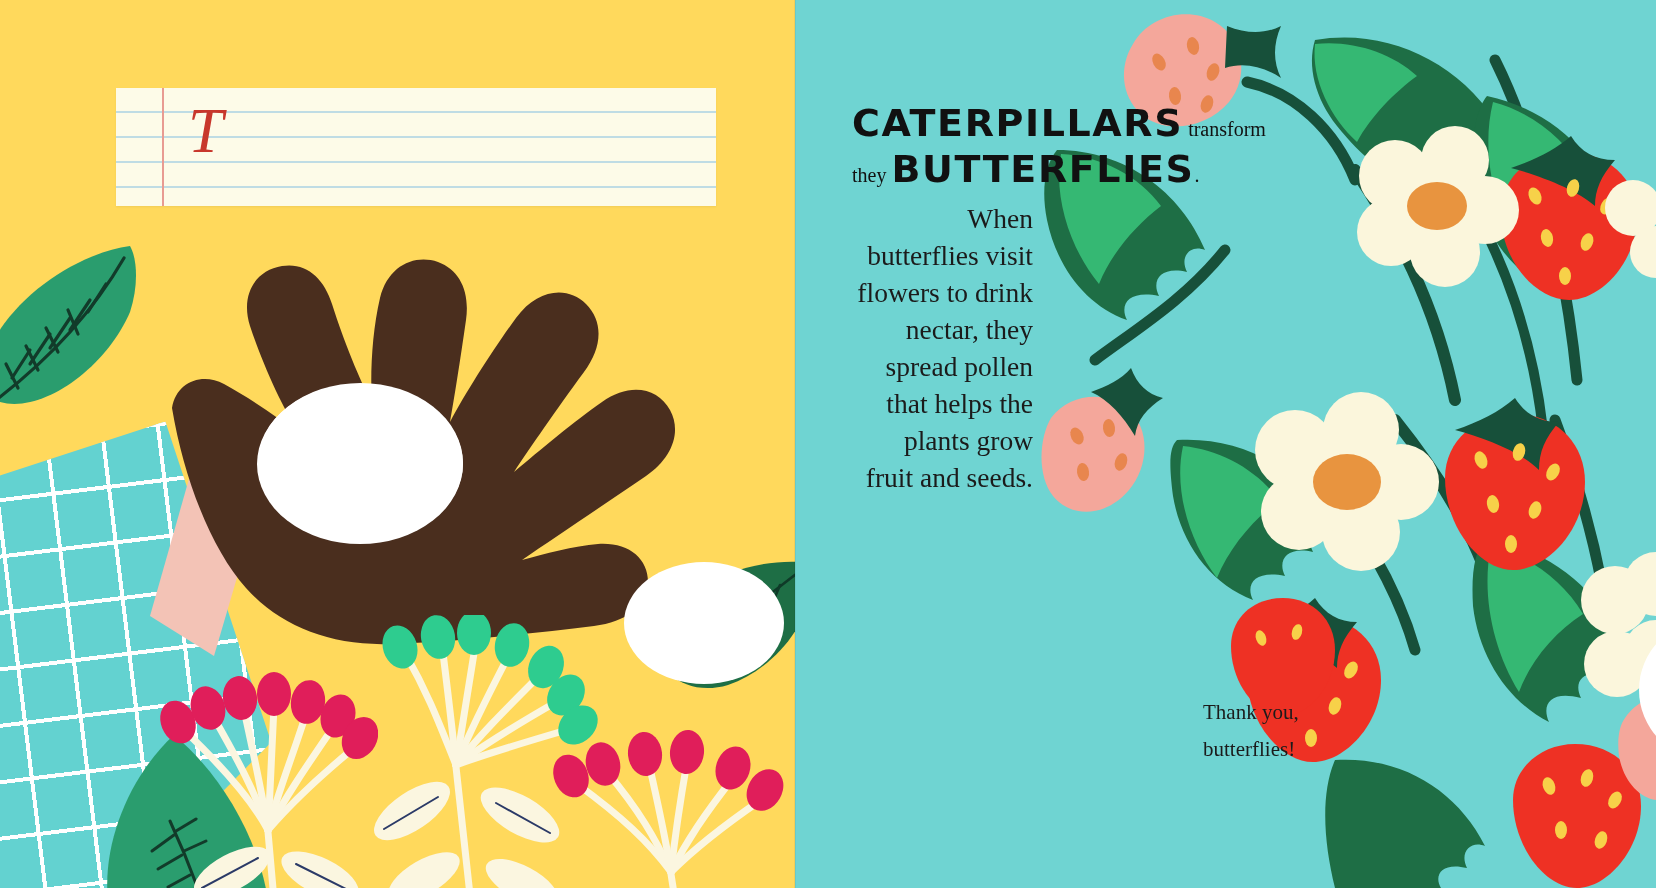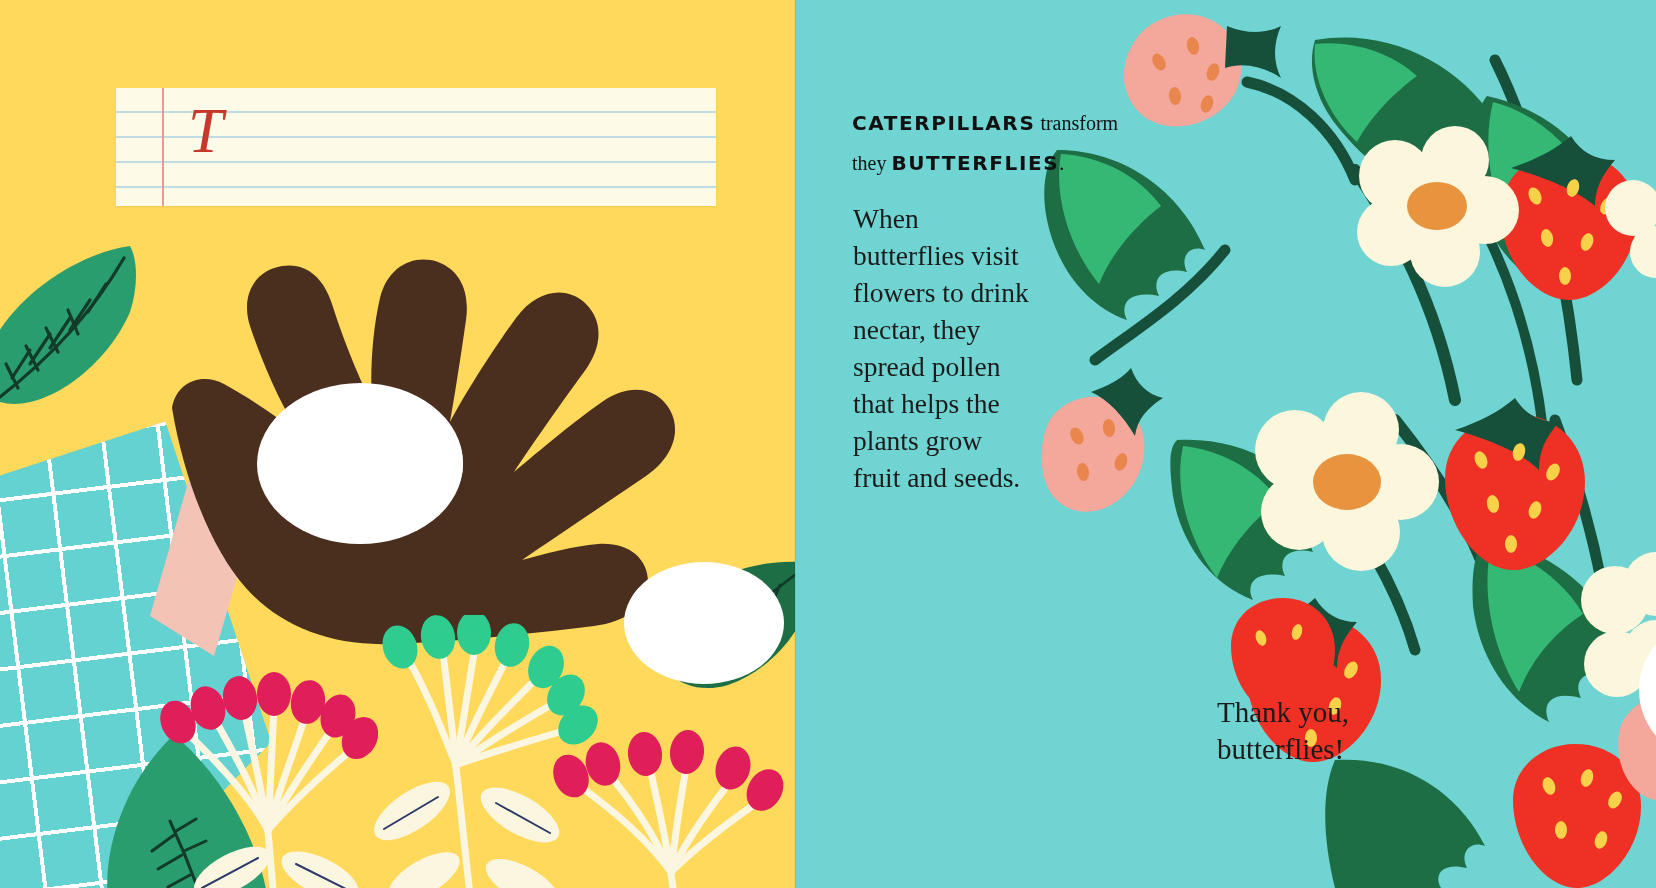--- a/index.html
+++ b/index.html
@@ -73,32 +73,32 @@
   .flower-b { left:370px; top:615px; width:250px; height:280px; }
   .flower-c { left:545px; top:730px; width:250px; height:170px; }
 
   
   #head-line {
     position:absolute; left:852px; top:104px; width:360px;
     color:#111; line-height:39px;
   }
   .display {
     font-family:"DejaVu Sans", sans-serif;
-    font-weight:bold; font-size:20px;
+    font-weight:bold; font-size:38px;
     letter-spacing:1.6px; text-transform:uppercase;
   }
   .serif-inline { font-family:"Liberation Serif", serif; font-size:20px; }
 
   #body-copy {
     position:absolute; left:853px; top:200px; width:180px;
-    font-size:27.5px; line-height:37px; color:#1B1B1B;
+    font-size:27.5px; line-height:37px; color:#1B1B1B;text-align:right;
   }
   #thanks {
     position:absolute; left:1203px; top:694px; width:190px;
-    font-size:29px; line-height:37px; color:#1B1B1B;margin-left:14px;
+    font-size:21px; line-height:37px; color:#1B1B1B;
   }
 
   .circ { position:absolute; background:#FFFFFF; border-radius:50%; }
   #circ-1 { left:844px;  top:620px; width:140px; height:140px; }
 
   
   #gutter { position:absolute; left:794px; top:0; width:2px; height:888px;
             background:rgba(0,0,0,.05); }
 </style>
 </head>

